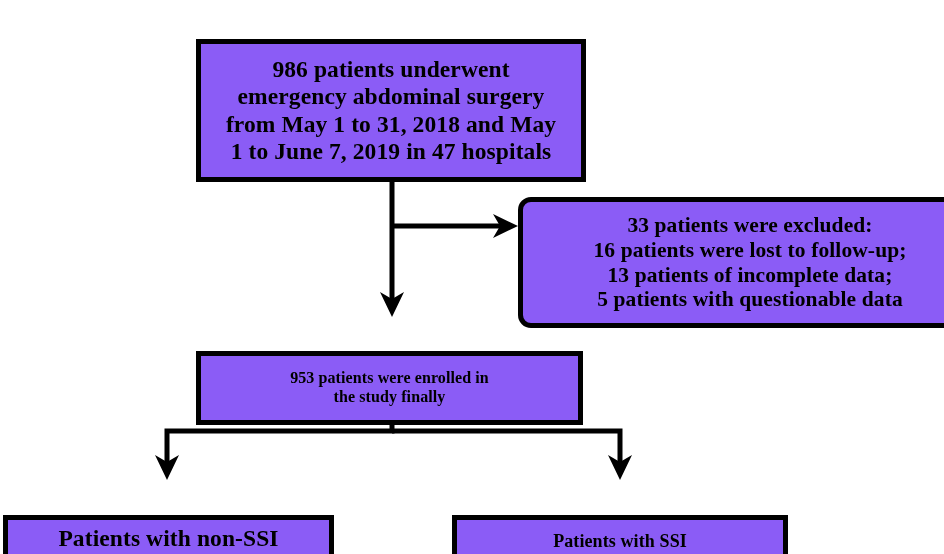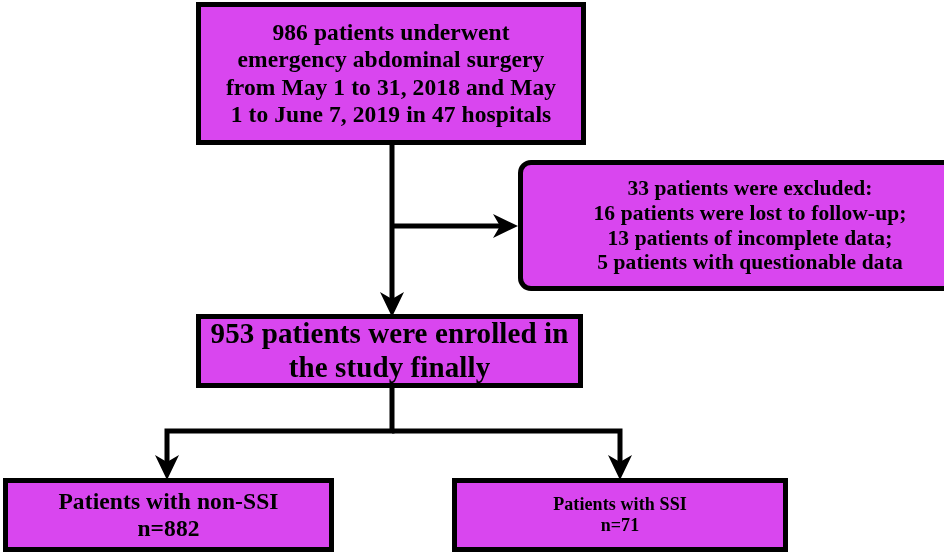--- a/index.html
+++ b/index.html
@@ -14,51 +14,52 @@
   #canvas {
     position: relative;
     width: 944px;
     height: 554px;
     background: #ffffff;
     overflow: hidden;
   }
   .node {
     position: absolute;
     box-sizing: border-box;
-    background: #d946ef;
+    background: #8b5cf6;
     border: 5px solid #000000;
     display: flex;
     align-items: center;
     justify-content: flex-start;
     text-align: center;
     color: #000000;
     font-weight: bold;
     line-height: 1.16;
     letter-spacing: 0.1px;
     z-index: 3;
+    margin-top: 37px;
   }
   .node .txt {
     display: block;
     width: 100%;
     white-space: pre-line;
   }
 
   
   #node-enrolled-top {
     left: 196px;  top: 2px;    width: 390px; height: 143px;
     font-size: 23.5px;
   }
   #node-excluded {
     left: 518px;  top: 160px;  width: 464px; height: 131px;
     font-size: 21.5px;
     border-radius: 13px;
   }
   #node-enrolled-final {
     left: 196px;  top: 314px;  width: 387px; height: 74px;
-    font-size: 29px;
+    font-size: 16px;
   }
   #node-non-ssi {
     left: 3px;    top: 478px;  width: 331px; height: 74px;
     font-size: 23.5px;
   }
   #node-ssi {
     left: 452px;  top: 478px;  width: 336px; height: 74px;
     font-size: 18px;
   }
 

